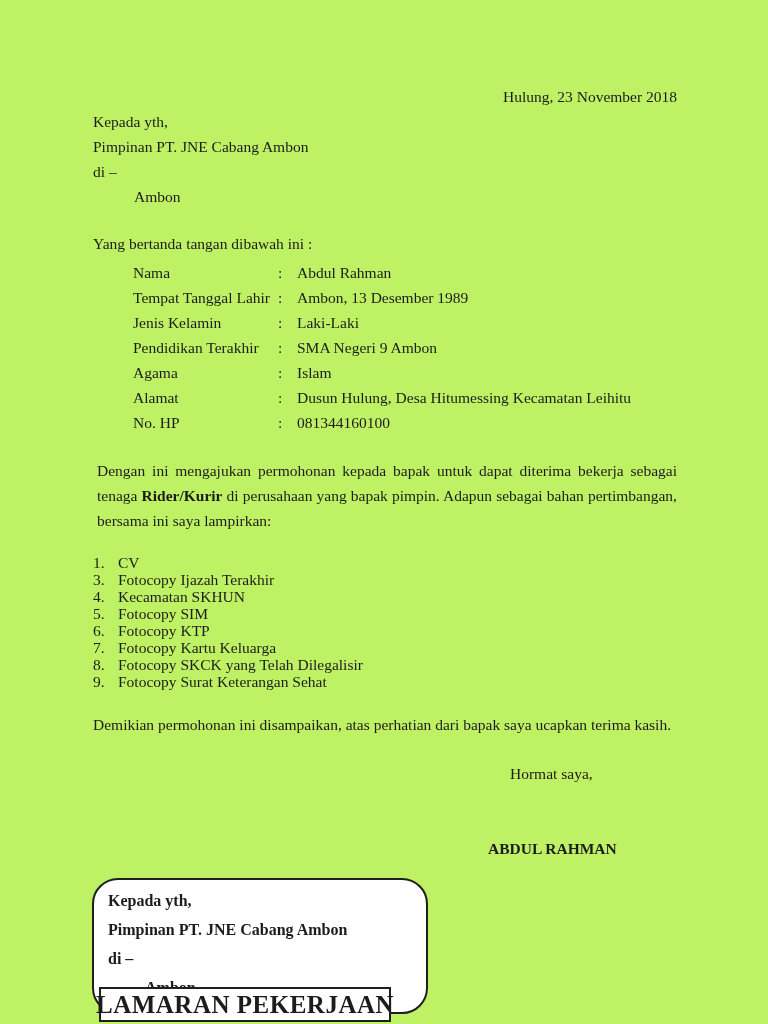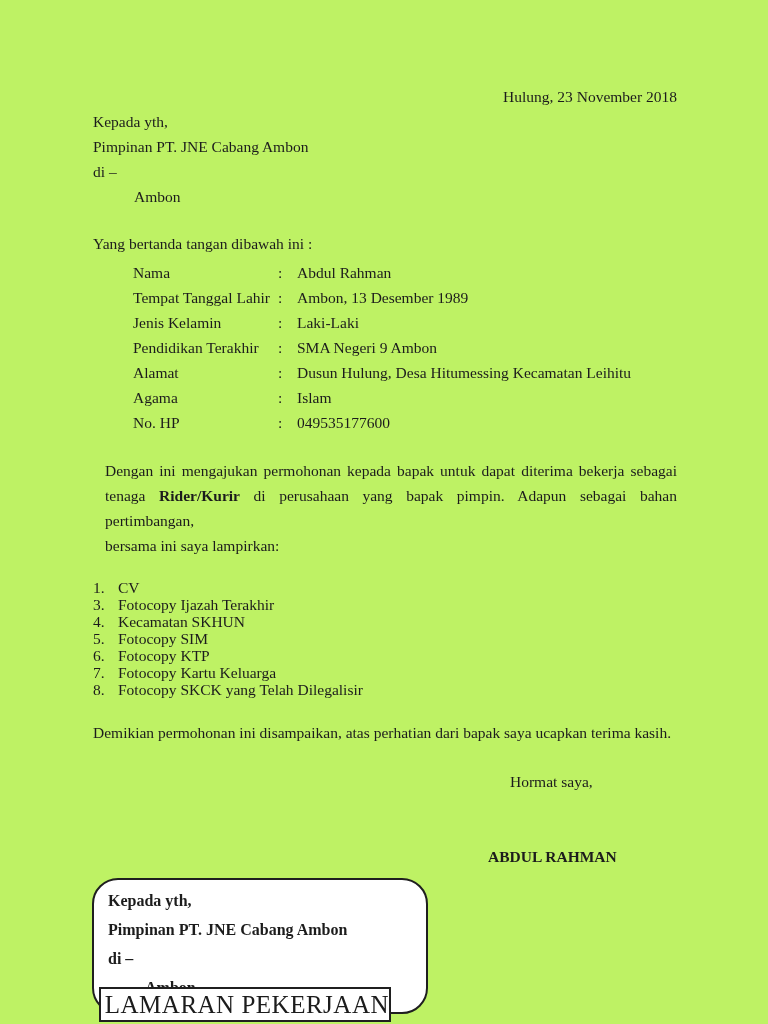--- a/index.html
+++ b/index.html
@@ -31,21 +31,21 @@
   .indent-ambon { padding-left: 41px; }
   .opening { margin-top: 22px; }
   .bio { margin-top: 4px; }
   .bio-row {
     padding-left: 40px;
     line-height: 25px;
     white-space: nowrap;
   }
   .bio-label { display: inline-block; width: 145px; }
   .bio-colon { display: inline-block; width: 19px; }
-  .body-par { margin: 23px 0 0 12px; }
+  .body-par { margin: 23px 0 0 4px; }
   .jline {
     text-align: justify;
     text-align-last: justify;
     line-height: 25px;
   }
   .nline { line-height: 25px; }
   .attachments { margin-top: 21px; }
   .att-item { line-height: 17px; font-size: 15.5px; }
   .att-num { display: inline-block; width: 25px; }
   .closing { margin: 22px 0 0 0; line-height: 25px; }
@@ -73,21 +73,22 @@
     left: 99px;
     top: 987px;
     width: 292px;
     height: 35px;
     box-sizing: border-box;
     border: 2px solid #1f1f1f;
     background: #ffffff;
     z-index: 2;
     display: flex;
     align-items: center;
-    justify-content: flex-end;
+    justify-content: center;
+    font-weight: bold;
   }
   .banner-text {
     font-size: 25px;
     letter-spacing: 0.5px;
     white-space: nowrap;
   }
   b { font-weight: bold; }
 </style>
 </head>
 <body>
@@ -112,44 +113,45 @@
       <div class="bio-row">
         <span class="bio-label">Tempat Tanggal Lahir</span><span class="bio-colon">:</span><span class="bio-value">Ambon, 13 Desember 1989</span>
       </div>
       <div class="bio-row">
         <span class="bio-label">Jenis Kelamin</span><span class="bio-colon">:</span><span class="bio-value">Laki-Laki</span>
       </div>
       <div class="bio-row">
         <span class="bio-label">Pendidikan Terakhir</span><span class="bio-colon">:</span><span class="bio-value">SMA Negeri 9 Ambon</span>
       </div>
       <div class="bio-row">
+        <span class="bio-label">Agama</span><span class="bio-colon">:</span><span class="bio-value">Islam</span>
+      </div>
+      <div class="bio-row">
         <span class="bio-label">Alamat</span><span class="bio-colon">:</span><span class="bio-value">Dusun Hulung, Desa Hitumessing Kecamatan Leihitu</span>
       </div>
       <div class="bio-row">
-        <span class="bio-label">Agama</span><span class="bio-colon">:</span><span class="bio-value">Islam</span>
-      </div>
-      <div class="bio-row">
-        <span class="bio-label">No. HP</span><span class="bio-colon">:</span><span class="bio-value">049535177600</span>
+        <span class="bio-label">No. HP</span><span class="bio-colon">:</span><span class="bio-value">081344160100</span>
       </div>
     </div>
 
     <div class="body-par">
       <div class="jline">Dengan ini mengajukan permohonan kepada bapak untuk dapat diterima bekerja sebagai</div>
       <div class="jline"><span>tenaga </span><b>Rider/Kurir</b><span> di perusahaan yang bapak pimpin. Adapun sebagai bahan pertimbangan,</span></div>
       <div class="nline">bersama ini saya lampirkan:</div>
     </div>
 
     <div class="attachments">
       <div class="att-item"><span class="att-num">1.</span><span>CV</span></div>
       <div class="att-item"><span class="att-num">3.</span><span>Fotocopy Ijazah Terakhir</span></div>
       <div class="att-item"><span class="att-num">4.</span><span>Kecamatan SKHUN</span></div>
       <div class="att-item"><span class="att-num">5.</span><span>Fotocopy SIM</span></div>
       <div class="att-item"><span class="att-num">6.</span><span>Fotocopy KTP</span></div>
       <div class="att-item"><span class="att-num">7.</span><span>Fotocopy Kartu Keluarga</span></div>
       <div class="att-item"><span class="att-num">8.</span><span>Fotocopy SKCK yang Telah Dilegalisir</span></div>
+      <div class="att-item"><span class="att-num">9.</span><span>Fotocopy Surat Keterangan Sehat</span></div>
     </div>
 
     <div class="closing">Demikian permohonan ini disampaikan, atas perhatian dari bapak saya ucapkan terima kasih.</div>
 
     <div class="salutation">Hormat saya,</div>
     <div class="sig-name">ABDUL RAHMAN</div>
 
   </div>
 
   <div class="envelope">

